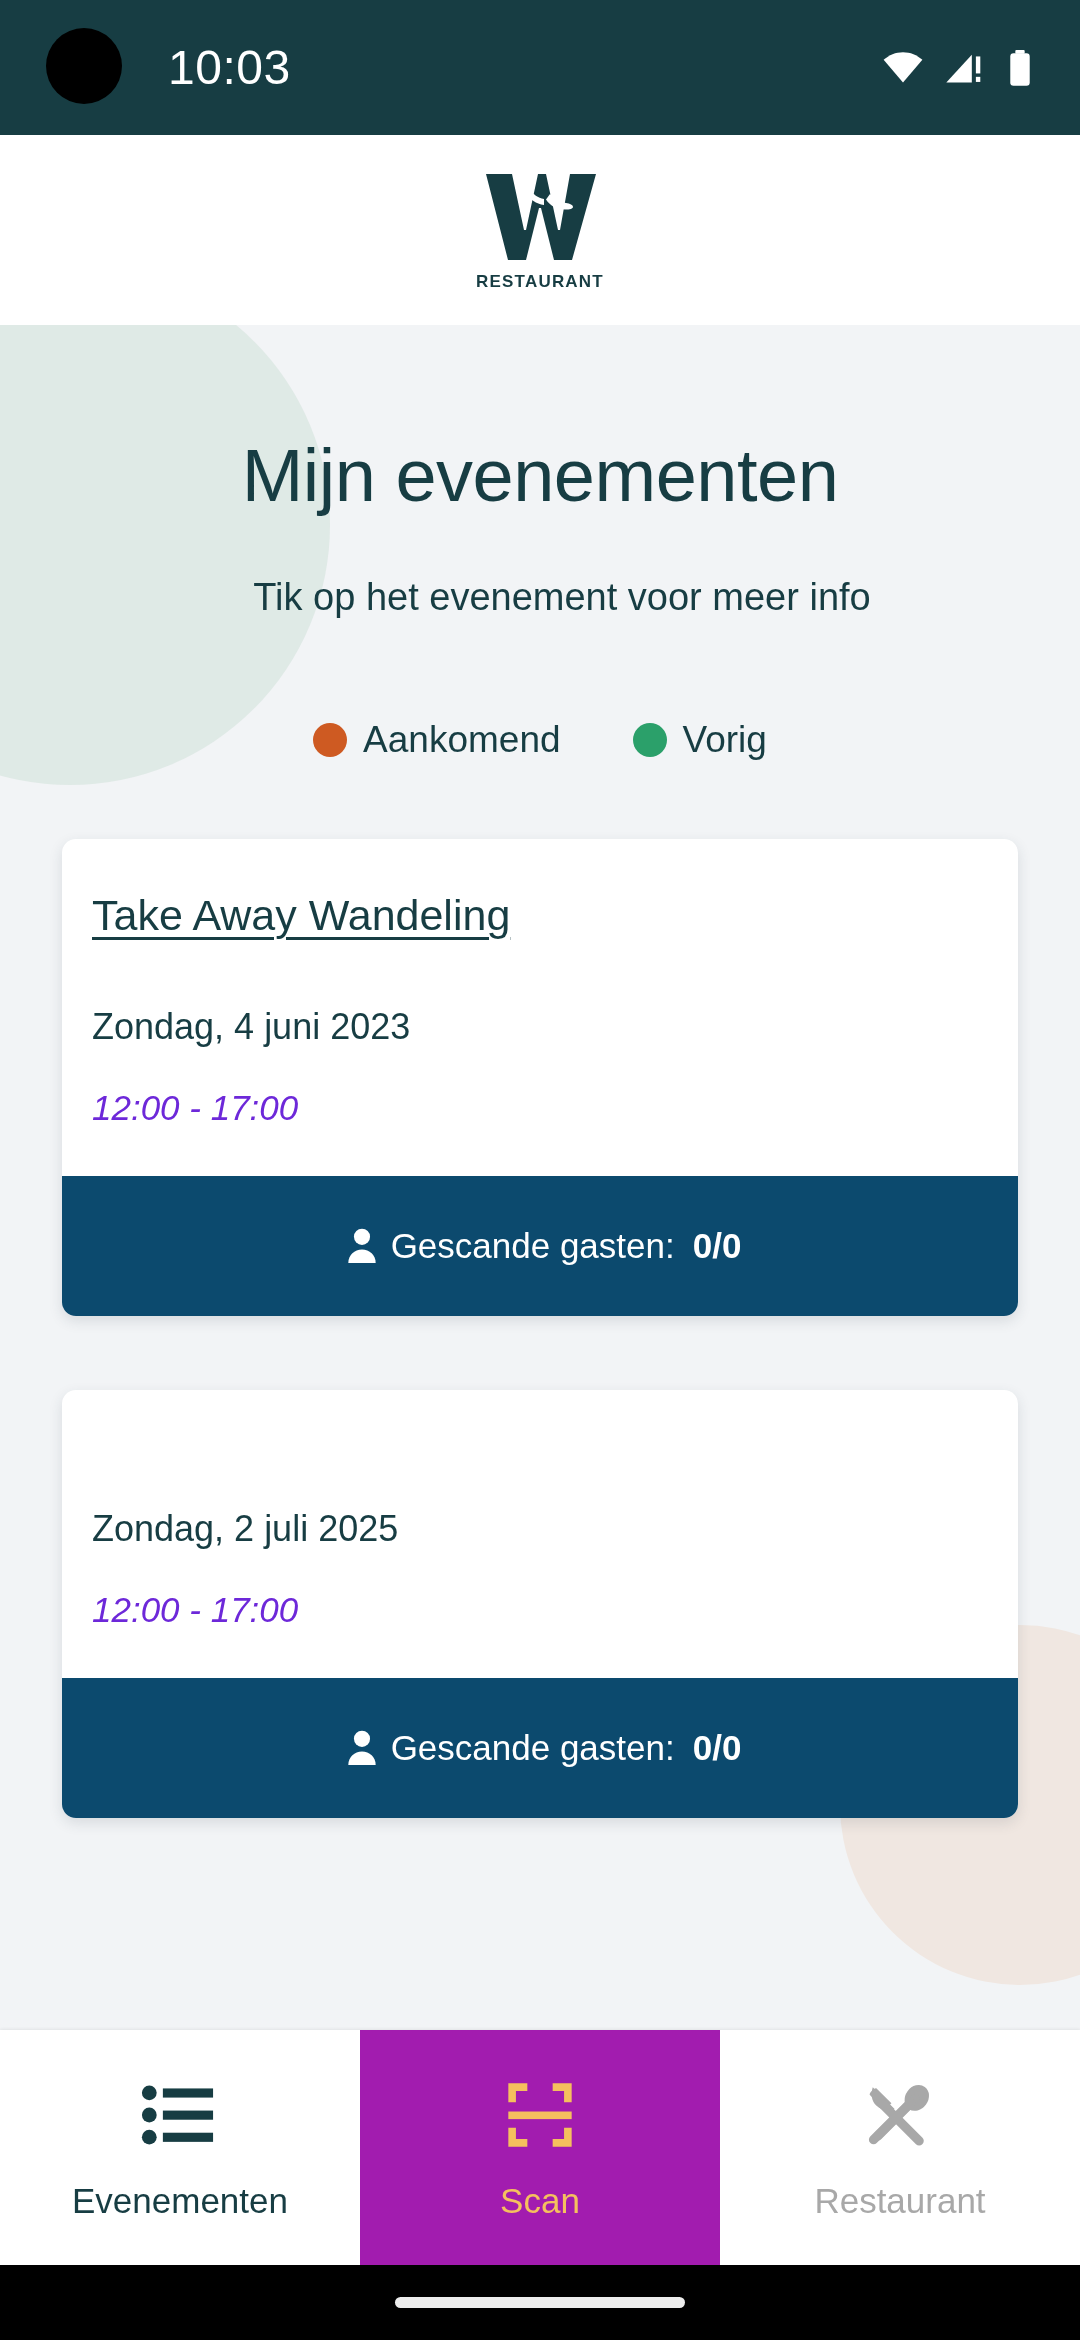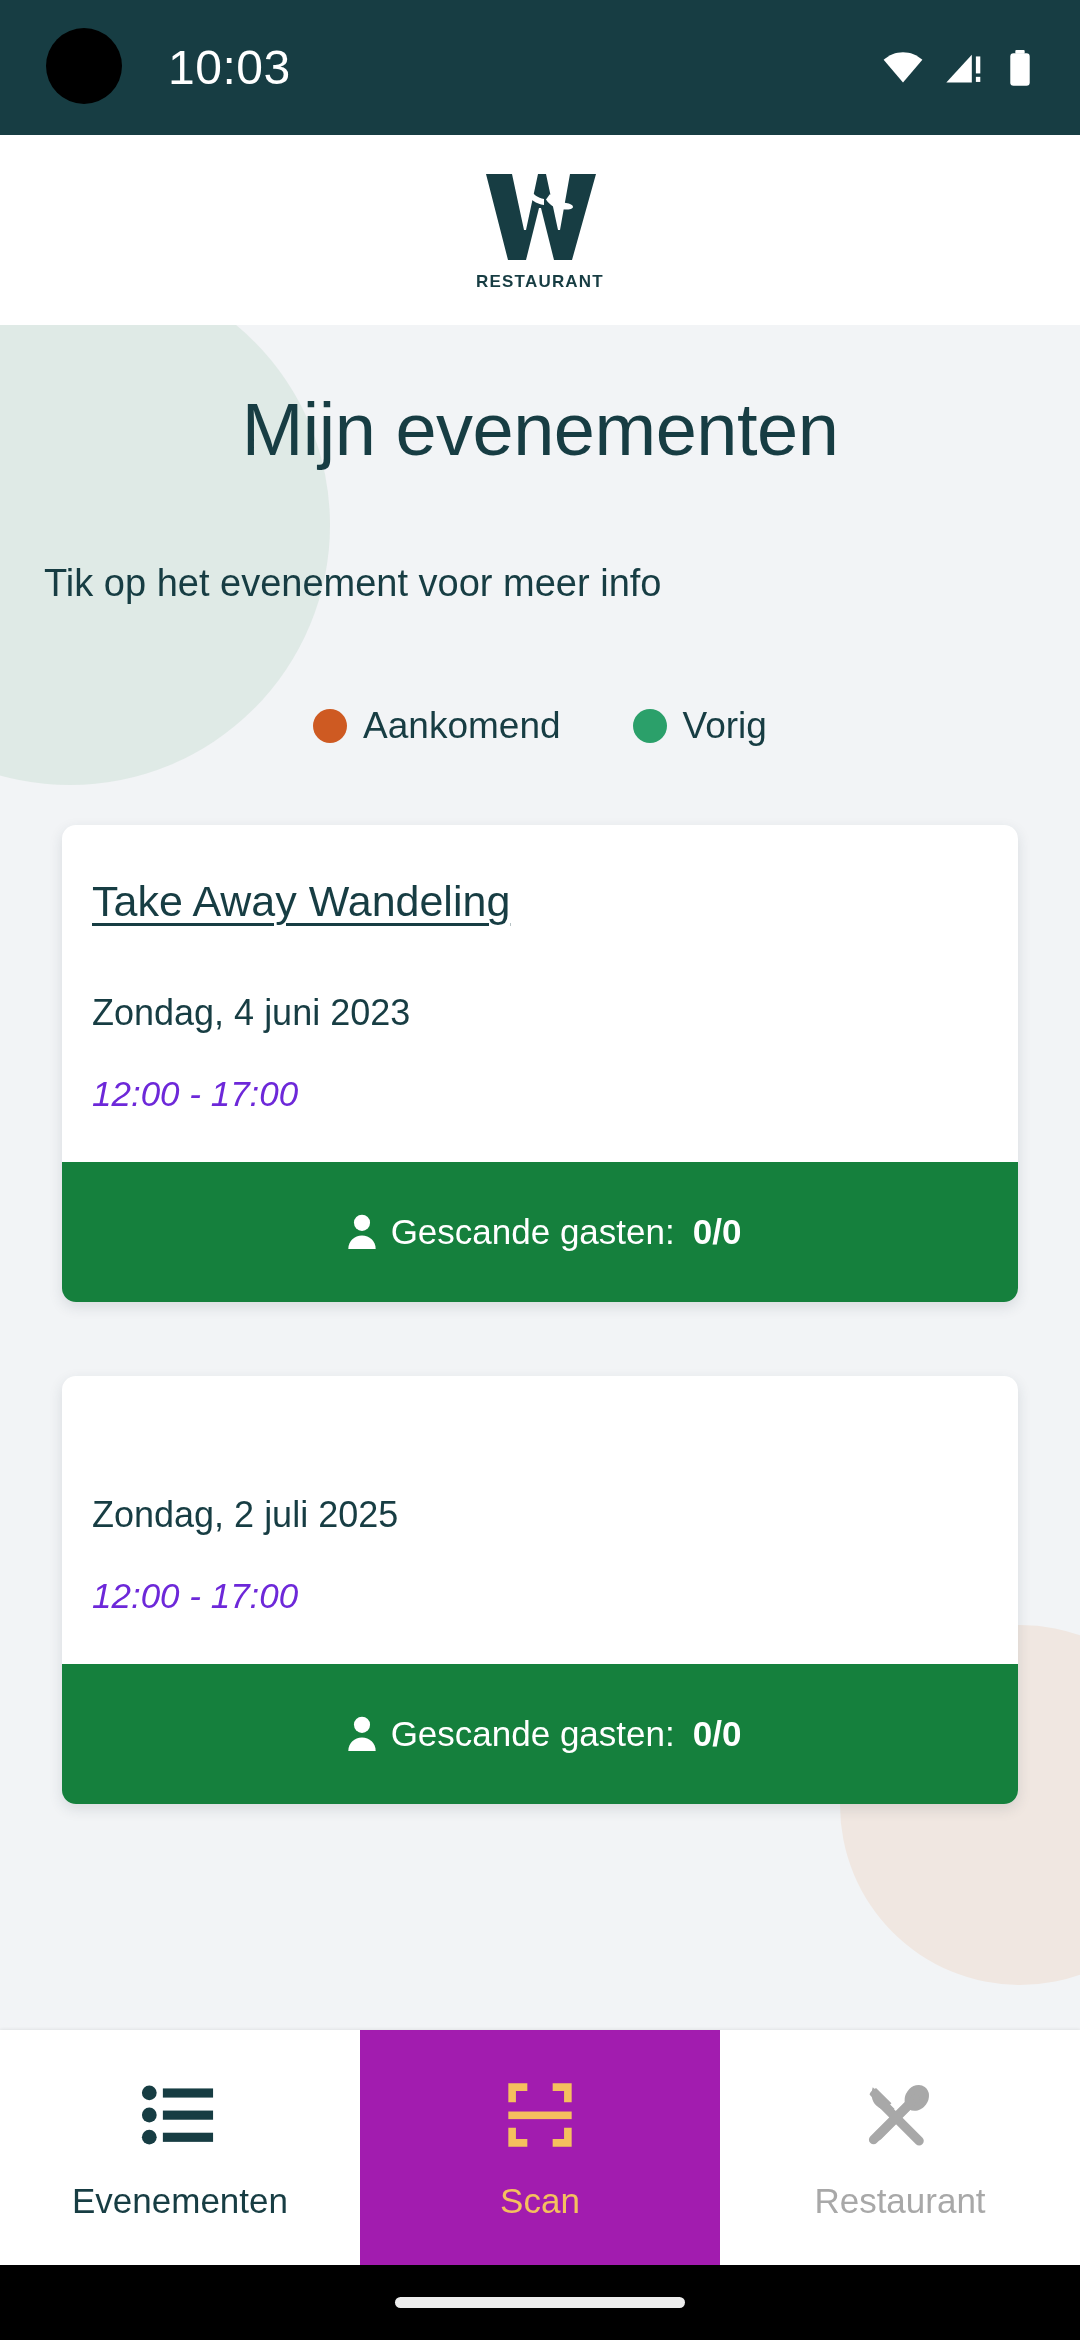--- a/index.html
+++ b/index.html
@@ -87,28 +87,28 @@
   }
 
   .content-inner { position:relative; z-index:2; }
 
   .page-title {
     text-align:center;
     color:#173D43;
     font-size:74px;
     font-weight:400;
     letter-spacing:-0.5px;
-    margin-top:62px;
+    margin-top:108px;
   }
   .page-subtitle {
-    text-align:left;
+    text-align:center;
     color:#173D43;
     font-size:38px;
     font-weight:400;
-    margin-top:90px;
+    margin-top:58px;
     padding-left:44px;
   }
 
   
   .legend {
     display:flex; align-items:center; justify-content:center;
     gap:72px;
     margin-top:100px;
   }
   .legend-item { display:flex; align-items:center; gap:16px; }
@@ -147,21 +147,21 @@
     margin-top:40px;
     font-style:italic;
   }
   .card-footer {
     display:flex; align-items:center; justify-content:center;
     gap:14px;
     height:140px;
     color:#FFFFFF;
     font-size:35px;
   }
-  .card-footer.upcoming { background:#15803d;padding-left:8px; }
+  .card-footer.upcoming { background:#0c4a6e;padding-left:8px; }
   .footer-count { font-weight:700; margin-left:4px; }
   .person-icon svg { display:block; }
 
   
   .bottomnav {
     position:absolute; left:0; top:2030px;
     width:1080px; height:235px;
     background:#FFFFFF;
     display:flex;
     z-index:50;

